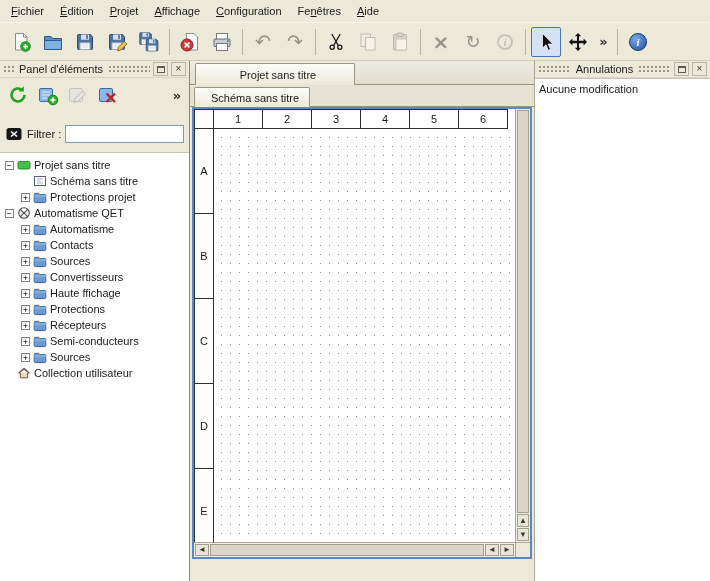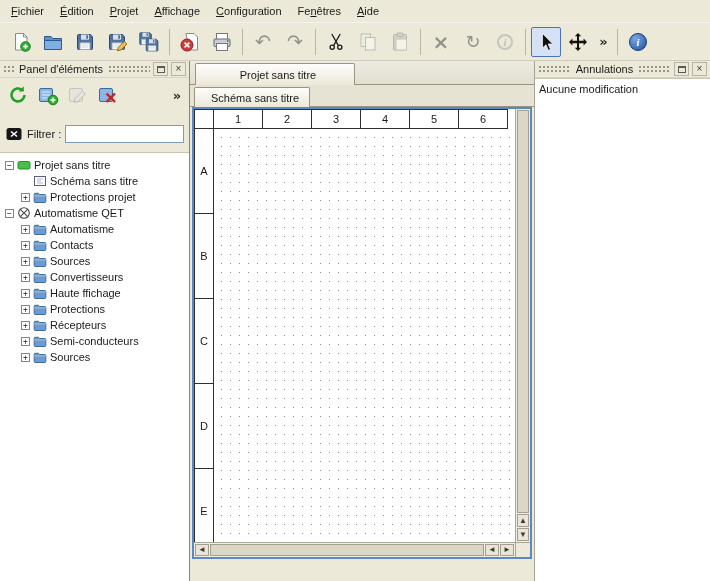--- a/index.html
+++ b/index.html
@@ -441,20 +441,30 @@
           <div class="tree-row" style="padding-left: 21px;">
             <span class="exp">+</span>
             <span class="tree-ic">
               <svg width="14" height="14" viewBox="0 0 14 14">
                 <path d="M1.2 4.2c0-.5.4-.9.9-.9h3.4l1.3 1.3h5.1c.5 0 .9.4.9.9v6.1c0 .5-.4.9-.9.9H2.1c-.5 0-.9-.4-.9-.9z" fill="#6b9bd2" stroke="#36618e" stroke-width=".9"></path>
                 <path d="M1.2 6h11.6" stroke="#a8c8ea" stroke-width=".9"></path>
               </svg>
             </span>
             <span class="tree-label">Sources</span>
           </div>
+          <div class="tree-row" style="padding-left: 5px;">
+            <span class="exp none"></span>
+            <span class="tree-ic">
+              <svg width="14" height="14" viewBox="0 0 14 14">
+                <path d="M1.8 7.2L7 2.6l5.2 4.6" fill="none" stroke="#6a5a48" stroke-width="1.5"></path>
+                <path d="M3.3 7v4.8h7.4V7" fill="#ead9b8" stroke="#6a5a48"></path>
+              </svg>
+            </span>
+            <span class="tree-label">Collection utilisateur</span>
+          </div>
         </div>
     </div>
 
     <div class="center">
       <div class="project-tabbar">
         <div class="tab active">
           <span class="tree-ic"></span>
           <span>Projet sans titre</span>
         </div>
       </div>

